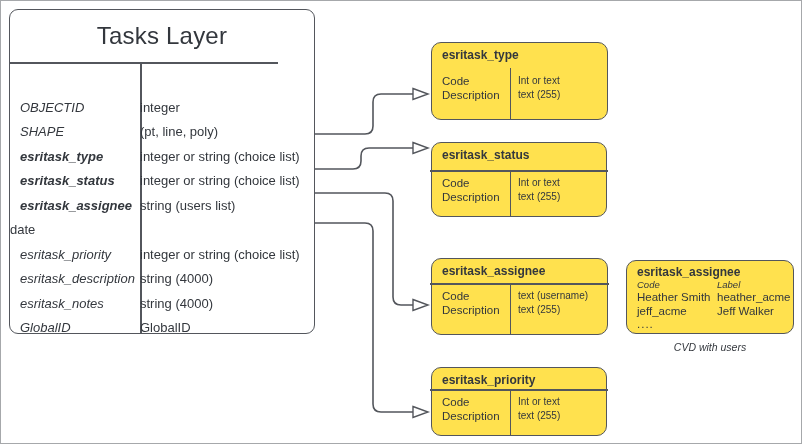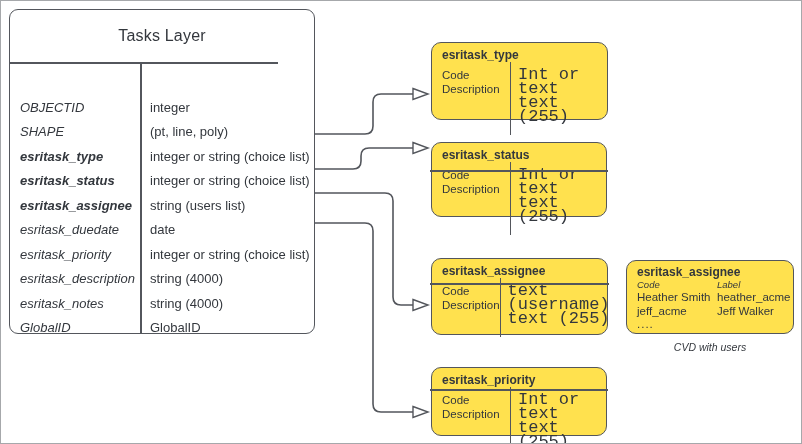--- a/index.html
+++ b/index.html
@@ -15,41 +15,41 @@
   svg.connectors path.head { fill:#ffffff; stroke:var(--stroke,#53565c); stroke-width:1.4; }
 
   
   .tasks-table {
     position:absolute; left:8px; top:8px; width:306px; height:325px;
     background:#fff; border:1.5px solid var(--stroke,#53565c); border-radius:9px;
   }
   .tasks-title {
     position:absolute; top:0; left:0; right:0; height:52px;
     display:flex; align-items:center; justify-content:center;
-    font-size:16px; letter-spacing:.2px;
+    font-size:24px; letter-spacing:.2px;
   }
   .title-divider { position:absolute; top:52px; left:0; width:268px; height:1.5px; background:var(--stroke,#53565c); }
   .col-divider   { position:absolute; top:52px; bottom:0; left:130px; width:1.5px; background:var(--stroke,#53565c); }
   .rows { position:absolute; top:85px; left:0; right:0; }
   .trow { height:24.5px; display:flex; align-items:center; font-size:13px; }
   .trow .fname { width:130px; padding-left:10px;font-style:italic; }
-  .trow .ftype { flex:1; padding-left:10px; }
+  .trow .ftype { flex:1; }
   .trow.bold .fname { font-weight:bold; }
 
   
   .dm {
     position:absolute; background:var(--yellow,#ffe14e);
     border:1.5px solid var(--stroke,#53565c); border-radius:10px;
     display:flex; flex-direction:column;
   }
   .dm-title { height:var(--th,25px); padding:5px 10px 0 10px; font-size:12px; font-weight:bold; }
   .dm-hr { position:absolute; left:-2px; right:-2px; top:var(--th,25px); height:1.5px; background:var(--stroke,#53565c); }
   .dm-body { flex:1; display:flex; }
   .dm-keys { width:78px; padding:6px 0 0 10px; font-size:11.5px; line-height:14px; }
-  .dm-vals { flex:1; border-left:1.5px solid var(--stroke,#53565c); padding:6px 0 11px 7px; font-size:17px; line-height:14px;font-family:Liberation Mono, monospace; }
+  .dm-vals { flex:1; border-left:1.5px solid var(--stroke,#53565c); padding:6px 0 11px 7px; font-size:10px; line-height:14px; }
 
   
   .cvd {
     position:absolute; left:625px; top:259px; width:168px; height:74px;
     background:var(--yellow,#ffe14e); border:1.5px solid var(--stroke,#53565c);
     border-radius:10px; padding:4px 10px 0 10px;
   }
   .cvd-title { font-size:12px; font-weight:bold; line-height:14px; }
   .cvd-grid { display:grid; grid-template-columns:80px 1fr; }
   .cvd-hdr { font-size:9.5px; font-style:italic; line-height:12px; }
@@ -95,21 +95,20 @@
       </div>
       <div class="trow bold">
         <div class="fname">esritask_status</div>
         <div class="ftype">integer or string (choice list)</div>
       </div>
       <div class="trow bold">
         <div class="fname">esritask_assignee</div>
         <div class="ftype">string (users list)</div>
       </div>
       <div class="trow">
-        <div class="fname">esritask_duedate</div>
         <div class="ftype">date</div>
       </div>
       <div class="trow">
         <div class="fname">esritask_priority</div>
         <div class="ftype">integer or string (choice list)</div>
       </div>
       <div class="trow">
         <div class="fname">esritask_description</div>
         <div class="ftype">string (4000)</div>
       </div>

